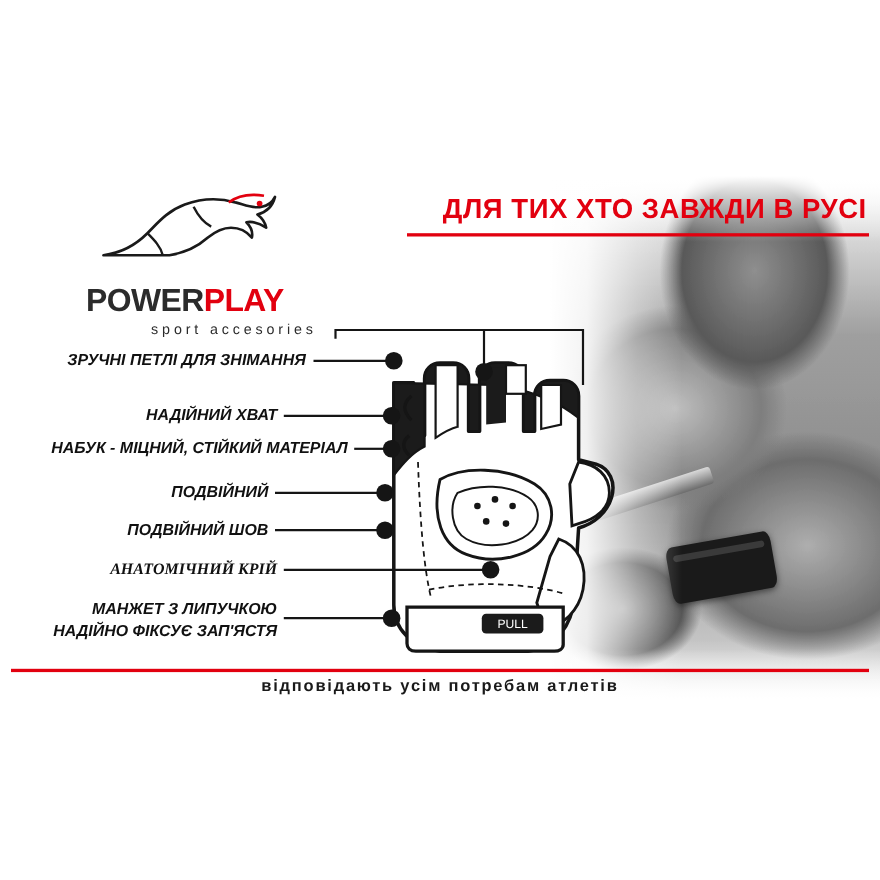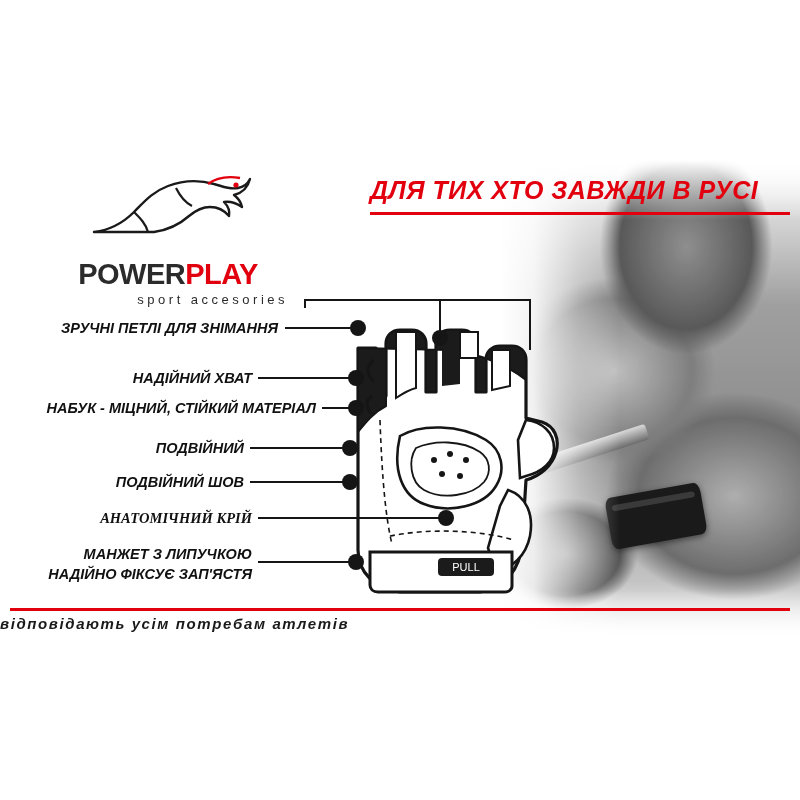--- a/index.html
+++ b/index.html
@@ -101,24 +101,23 @@
 
   
   .headline {
     position: absolute;
     left: 370px;
     top: 16px;
     width: 418px;
     color: #e2000f;
     font-size: 25px;
     font-weight: bold;
-    font-style: italic;
     letter-spacing: 0.5px;
     white-space: nowrap;
-    text-align: left;
+    text-align: right;
   }
   .headline-rule {
     position: absolute;
     left: 370px;
     top: 52px;
     width: 420px;
     height: 3px;
     background: #e2000f;
   }
 
@@ -195,23 +194,23 @@
     top: 448px;
     width: 780px;
     height: 3px;
     background: #e2000f;
   }
   .footer-text {
     position: absolute;
     left: 0;
     top: 455px;
     width: 800px;
+    text-align: center;
     font-size: 15px;
     font-weight: bold;
-    font-style: italic;
     letter-spacing: 1.6px;
     color: #1a1a1a;
   }
 </style>
 </head>
 <body>
 
 <div class="page">
   <div class="banner">
 

